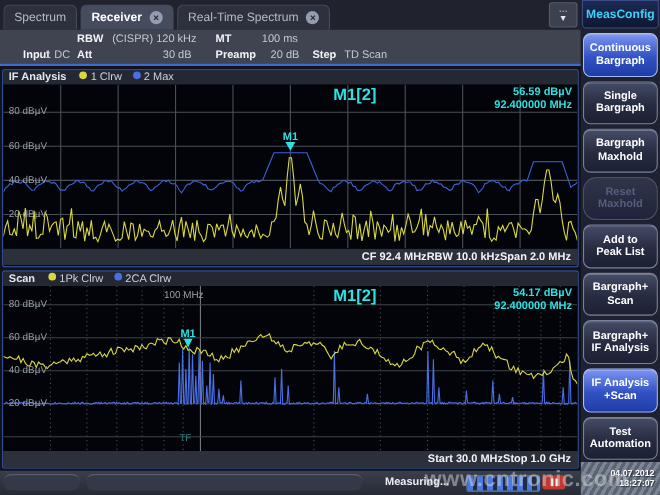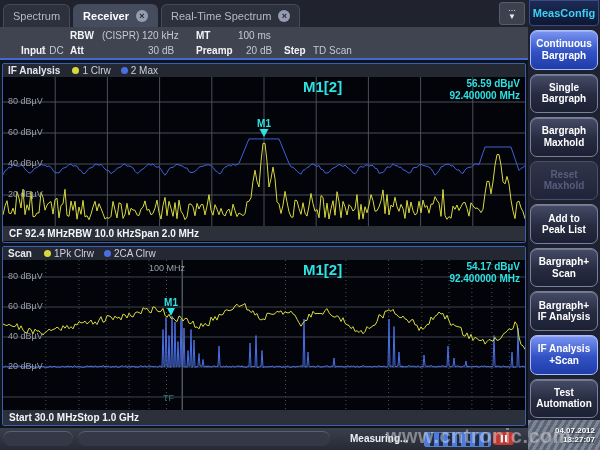--- a/index.html
+++ b/index.html
@@ -22,32 +22,32 @@
   .settings span{position:absolute;white-space:nowrap;}
   .s-lab{font-weight:bold;color:#f2f4f8;}
   
   .panel{position:absolute;left:2px;width:524px;background:#04060b;border:1px solid #3a5fb0;
          border-radius:2px;box-sizing:border-box;}
   #if-panel{top:63px;height:180px;}
   #scan-panel{top:246px;height:180px;}
   .panel-header{height:13px;background:#242832;display:flex;align-items:center;gap:12px;
                 padding:0 5px;font-size:10px;color:#e4e7ee;}
   .panel-title{font-weight:bold;}
-  .legend-item{display:flex;align-items:center;gap:3px;color:#ccd1da;}
+  .legend-item{display:flex;gap:3px;color:#ccd1da;}
   .dot{width:7px;height:7px;border-radius:50%;}
   .graph{position:relative;width:522px;height:149px;background:#03040a;overflow:hidden;}
   #scan-graph{height:150px;}
   .graph svg{position:absolute;left:0;top:0;}
   .ytick{position:absolute;left:5px;font-size:9px;color:#979da7;pointer-events:none;}
   .mk-name{position:absolute;left:300px;top:1px;font-size:15px;font-weight:bold;color:#2de2e2;}
   .mk-level{position:absolute;right:5px;top:1px;font-size:10px;font-weight:bold;color:#2de2e2;margin-left:44px;}
   .mk-freq{position:absolute;right:5px;top:13px;font-size:10px;font-weight:bold;color:#2de2e2;}
   .freq-ref{position:absolute;left:146px;top:3px;font-size:9px;color:#9aa0aa;}
   .tf-lab{position:absolute;left:160px;top:133px;font-size:9px;color:#2f7d7d;}
-  .panel-footer{height:15px;background:#2b303b;display:flex;align-items:center;justify-content:flex-start;
+  .panel-footer{height:15px;background:#2b303b;display:flex;align-items:center;justify-content:flex-end;
                 padding:0 6px;font-size:10px;font-weight:bold;color:#f2f4f8;}
   
   .statusbar{position:absolute;left:0;top:428px;width:528px;height:22px;
              background:linear-gradient(#3a3f4c,#262a35);}
   .slot{position:absolute;top:3px;height:15px;background:#343947;border-radius:8px;
         border-top:1px solid #5a6073;box-sizing:border-box;}
   .measuring{position:absolute;left:350px;top:5px;font-size:10px;font-weight:bold;color:#ecEEF4;color:#eceef4;}
   .progress{position:absolute;left:424px;top:4px;width:65px;height:13px;border-radius:2px;
             border:1px solid #5a80c0;background:repeating-linear-gradient(90deg,#4a7ae0 0 5px,#202c46 5px 9px);}
   .redbadge{position:absolute;left:493px;top:4px;width:21px;height:13px;background:#c23832;border-radius:3px;
@@ -59,21 +59,21 @@
   .sb-header{height:26px;margin:0 1px 2px 1px;border-radius:0 0 4px 4px;border:1px solid #3a4a85;
              background:linear-gradient(#1c2b55,#0e1733);color:#3fd0f8;font-weight:bold;font-size:11px;
              display:flex;align-items:center;justify-content:center;box-sizing:border-box;}
   .sb-buttons{flex:1;display:flex;flex-direction:column;gap:4px;padding:2px;}
   .sb-btn{flex:1;border-radius:7px;border:1px solid #7880a0;color:#fff;font-weight:bold;font-size:10px;
           display:flex;align-items:center;justify-content:center;text-align:center;line-height:1.15;
           white-space:pre-line;background:linear-gradient(180deg,#454c66 0%,#262b40 55%,#1b2033 100%);
           box-shadow:inset 0 1px 0 rgba(255,255,255,.25);box-sizing:border-box;}
   .sb-btn.active{background:linear-gradient(180deg,#7b95f2 0%,#3252c4 55%,#1f3da8 100%);border-color:#a8bcff;}
   .sb-btn.disabled{color:#565e7c;background:linear-gradient(#30354a,#20243a);border-color:#4a5068;
-                   box-shadow:none;}
+                   box-shadow:none;border-radius:12px;}
   .sb-datetime{height:30px;background:repeating-linear-gradient(120deg,#7d8694 0 3px,#5c6474 3px 6px);
                display:flex;flex-direction:column;justify-content:center;align-items:flex-end;
                padding-right:5px;font-size:8px;font-weight:bold;color:#fff;
                text-shadow:1px 1px 1px #2a2e38;box-sizing:border-box;}
   
   .watermark{position:absolute;left:386px;top:425px;font-size:20px;font-weight:bold;letter-spacing:.5px;
              color:rgba(215,215,215,.5);z-index:60;pointer-events:none;white-space:nowrap;}
 </style>
 </head>
 <body>

